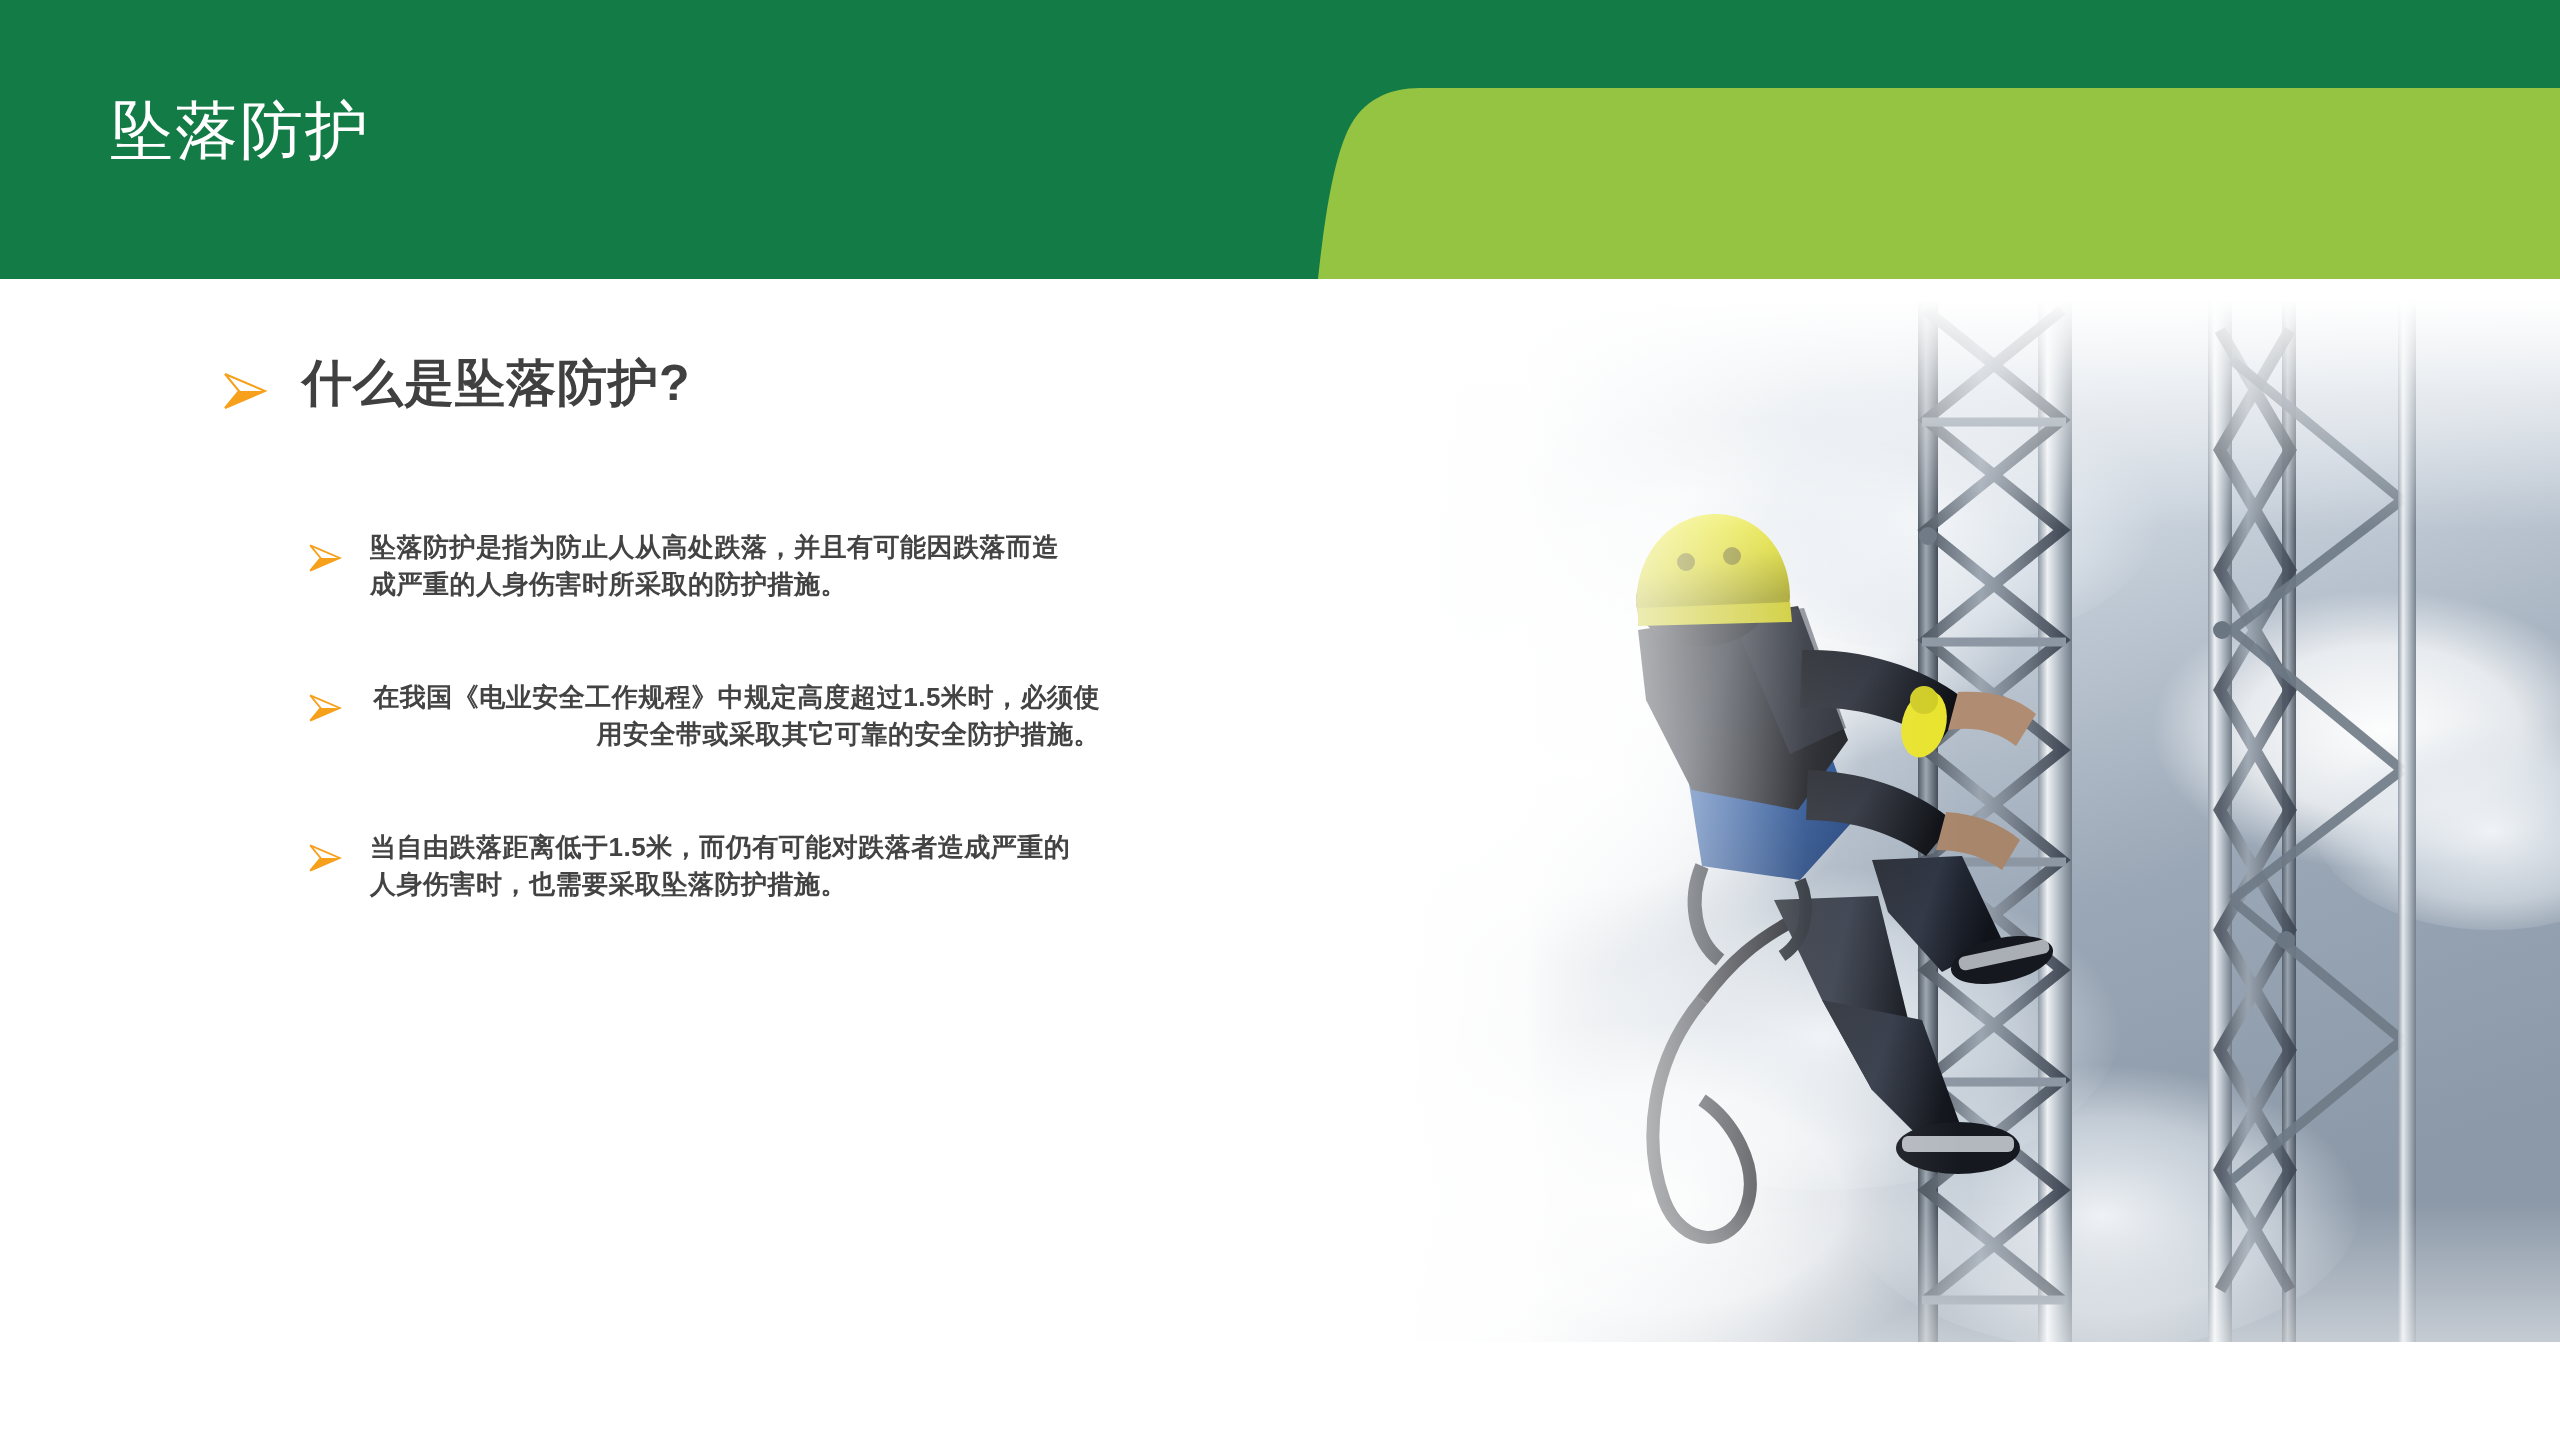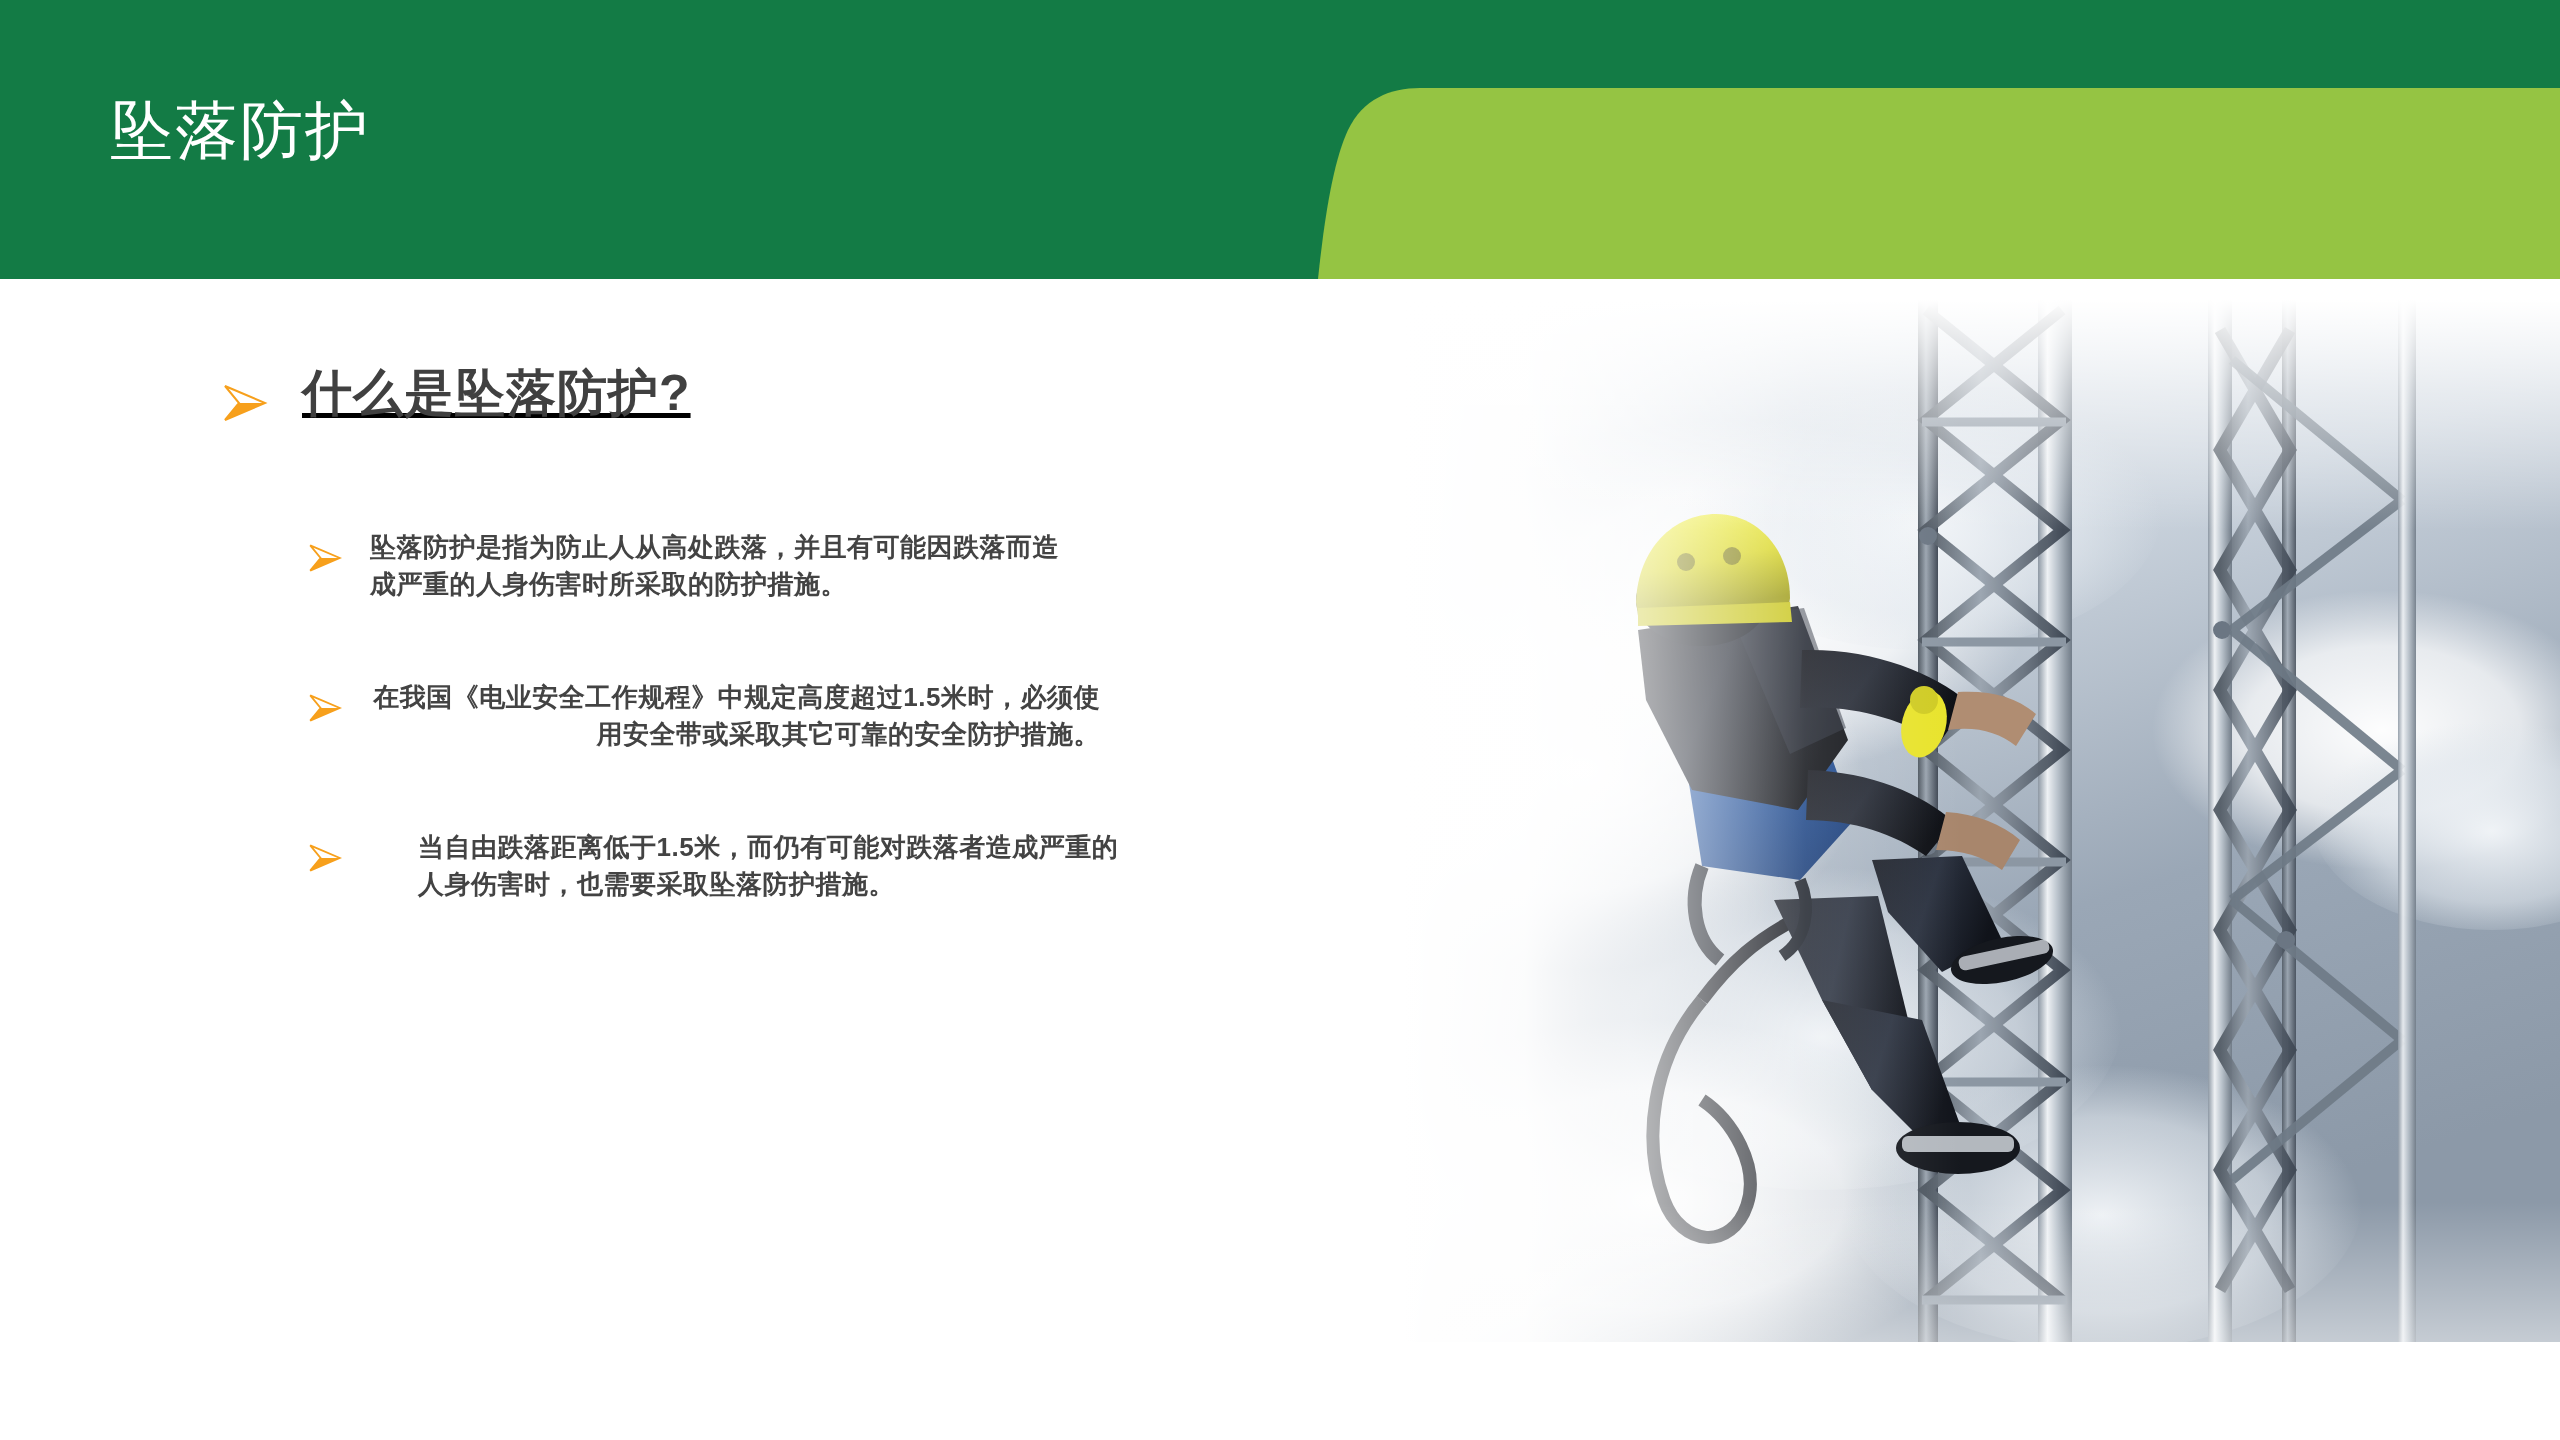--- a/index.html
+++ b/index.html
@@ -73,24 +73,23 @@
     position: absolute;
     left: 0;
     top: 279px;
     width: 1400px;
     height: 1161px;
   }
 
   .heading-row {
     position: absolute;
     left: 222px;
-    top: 86px;
+    top: 74px;
     display: flex;
-    align-items: flex-start;
-    text-decoration: underline;
+    align-items: center;
   }
   .bullet-arrow {
     flex: 0 0 auto;
     margin-top: 18px;
     margin-right: 34px;
   }
   .heading-text {
     font-size: 50px;
     font-weight: bold;
     color: #404040;
@@ -105,21 +104,20 @@
     top: 250px;
     width: 1010px;
   }
   .para {
     display: flex;
     align-items: flex-start;
     margin-bottom: 76px;
   }
   .para:last-child {
     margin-bottom: 0;
-    gap: 48px;
   }
   .para .bullet-arrow-sm {
     flex: 0 0 auto;
     margin-top: 14px;
     margin-right: 28px;
   }
   .para-text {
     font-size: 26px;
     font-weight: bold;
     color: #434343;

